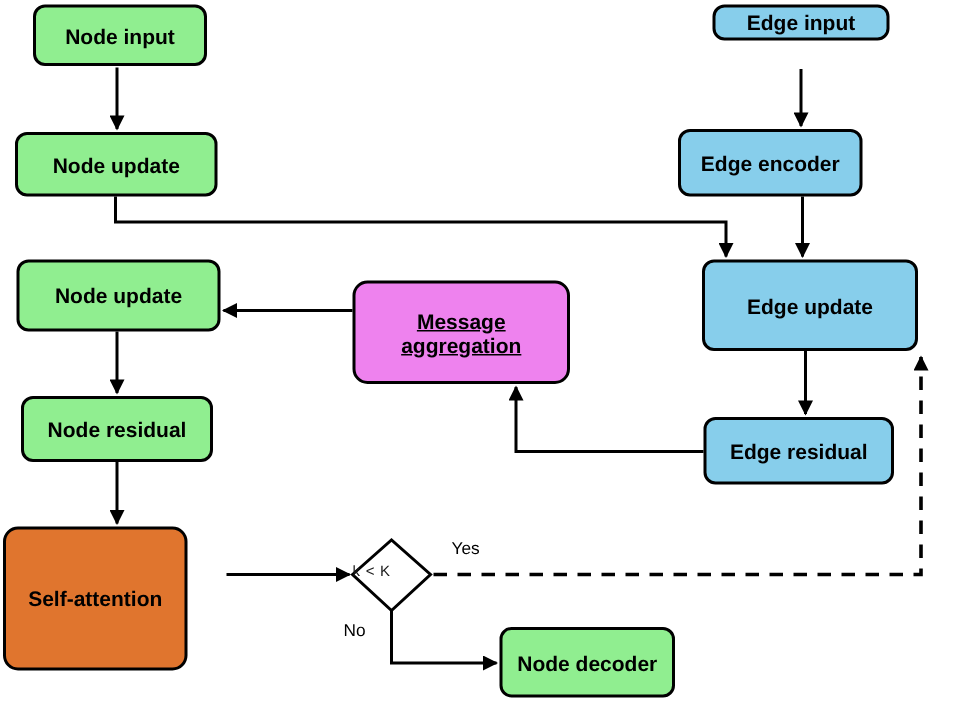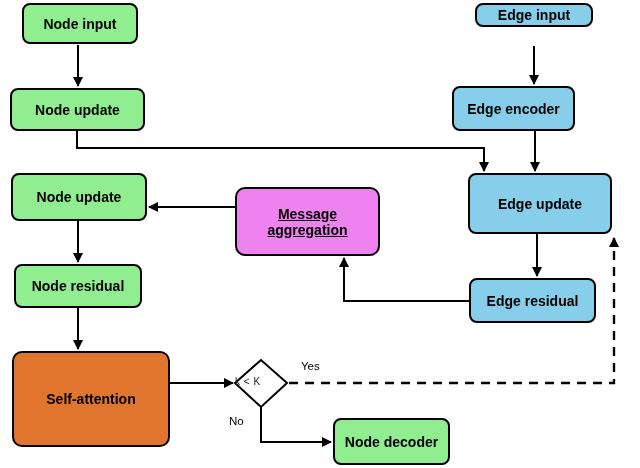--- a/index.html
+++ b/index.html
@@ -36,21 +36,21 @@
   
   .b-node-input{left:22px; top:3px; width:116px; height:41px;}
   .b-node-encoder{left:10px; top:88px; width:135px; height:43px;}
   .b-edge-input{left:475px; top:3px; width:118px; height:24px;}
   .b-edge-encoder{left:452px; top:86px; width:123px; height:45px;}
   .b-node-update{left:11px; top:173px; width:136px; height:48px;}
   .b-message-aggregation{left:235px; top:187px; width:145px; height:69px;}
   .b-edge-update{left:468px; top:173px; width:144px; height:61px;}
   .b-node-residual{left:14px; top:264px; width:128px; height:44px;}
   .b-edge-residual{left:469px; top:278px; width:127px; height:45px;}
-  .b-self-attention{left:12px; top:351px; width:158px; height:96px;}
+  .b-self-attention{left:2px; top:351px; width:123px; height:96px;}
   .b-node-decoder{left:333px; top:418px; width:117px; height:47px;}
   .lbl-yes{left:301px; top:360px;}
   .lbl-no{left:229px; top:415px;}
 </style>
 </head>
 <body>
 
 <div class="canvas">
 
   <svg class="wires" viewBox="0 0 640 468" xmlns="http://www.w3.org/2000/svg">

